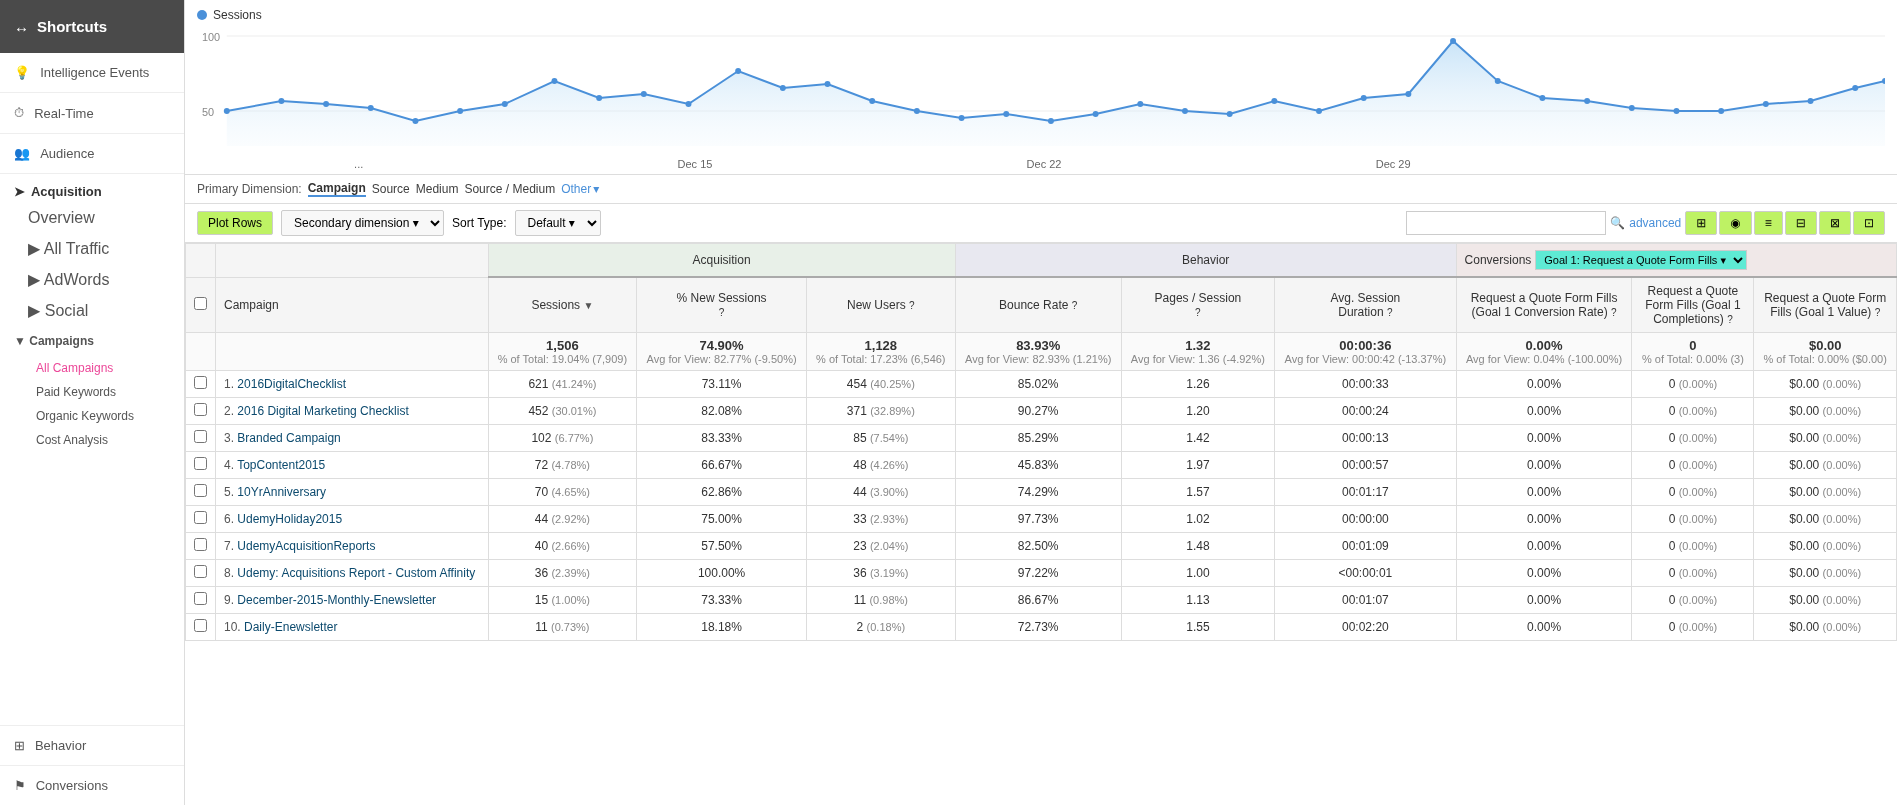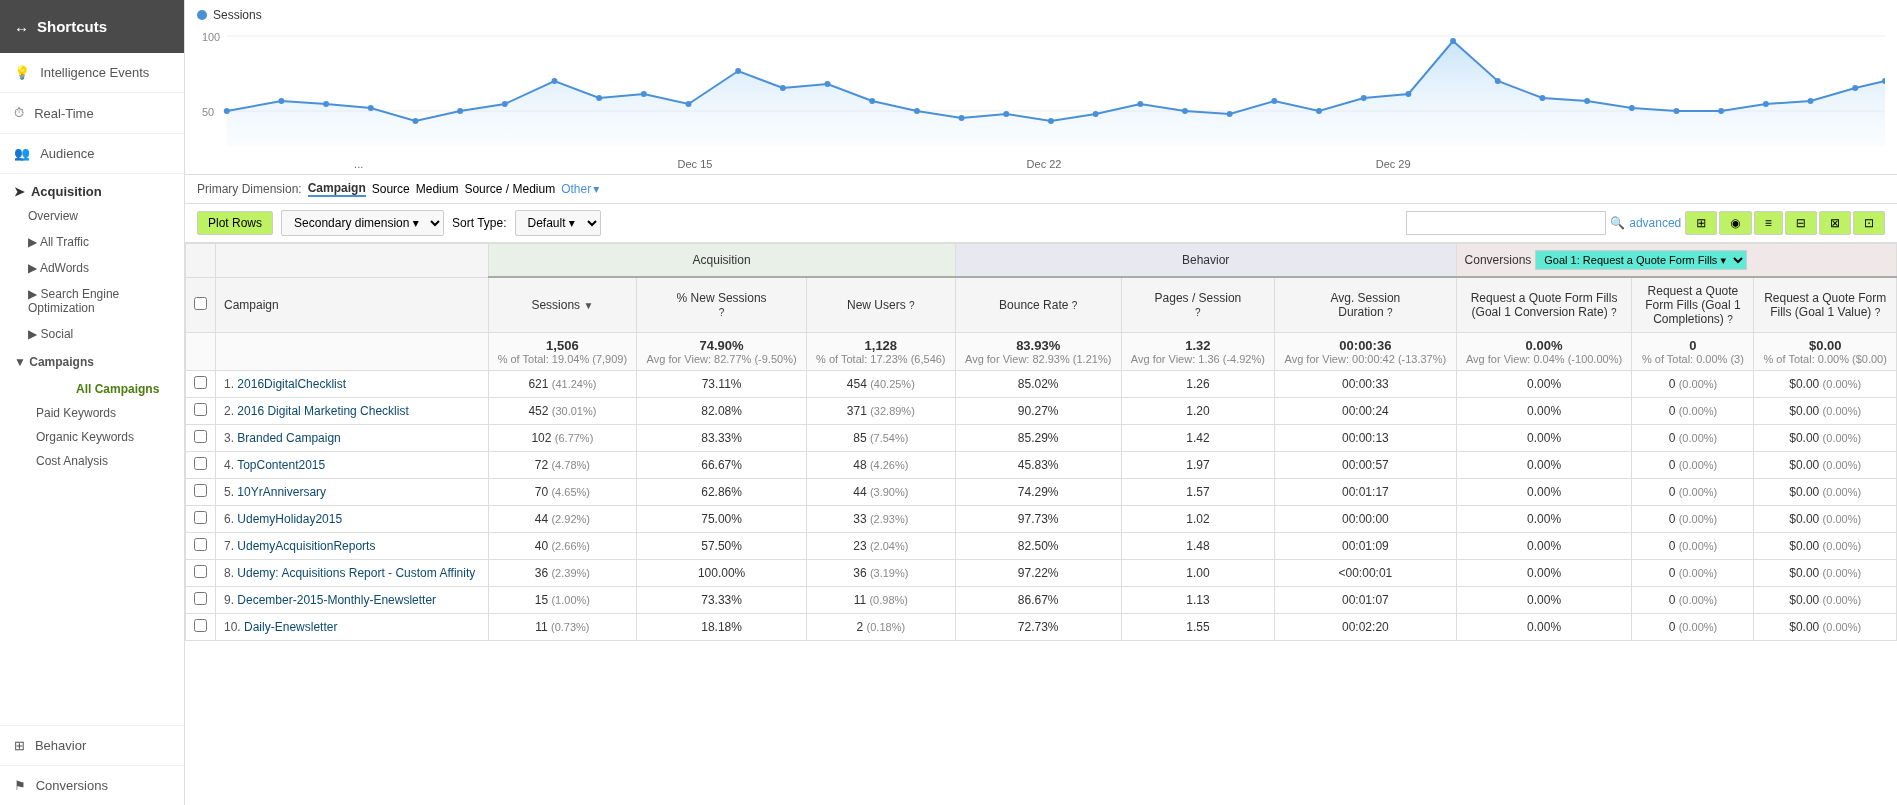--- a/index.html
+++ b/index.html
@@ -42,37 +42,37 @@
       font-size: 13px;
       font-weight: bold;
       cursor: pointer;
       display: flex;
       align-items: center;
       gap: 6px;
     }
     .sidebar-sub-item {
       padding: 6px 14px 6px 28px;
       color: #555;
-      font-size: 12px;
+      font-size: 16px;
       cursor: pointer;
     }
     .sidebar-campaigns-header {
       padding: 8px 14px;
       color: #555;
       font-size: 12px;
       font-weight: bold;
       cursor: pointer;
     }
     .sidebar-campaigns-sub {
       padding: 5px 14px 5px 36px;
       color: #555;
       font-size: 12px;
       cursor: pointer;
     }
-    .sidebar-campaigns-sub.active { font-weight: bold; color: #4d7c0f; margin-left: 40px; }
+    .sidebar-campaigns-sub.active { font-weight: normal; color: #ec4899; }
     .sidebar-bottom-item {
       padding: 12px 14px;
       display: flex;
       align-items: center;
       gap: 10px;
       color: #555;
       cursor: pointer;
       font-size: 13px;
       border-top: 1px solid #eee;
     }
@@ -123,21 +123,21 @@
     
     .dimension-bar {
       padding: 6px 12px;
       border-bottom: 1px solid #ddd;
       display: flex;
       align-items: center;
       gap: 6px;
       font-size: 12px;
     }
     .dim-label { color: #555; }
-    .dim-link { color: #000000; cursor: pointer; text-decoration: none; }
+    .dim-link { color: #404040; cursor: pointer; text-decoration: none; }
     .dim-link.active { color: #333; font-weight: bold; border-bottom: 2px solid #4a90d9; }
     .dim-other { color: #4a90d9; cursor: pointer; display: flex; align-items: center; gap: 2px; }
 
     
     .toolbar {
       padding: 6px 12px;
       border-bottom: 1px solid #ddd;
       display: flex;
       align-items: center;
       gap: 8px;
@@ -256,21 +256,20 @@
     <span>👥</span>
     <span>Audience</span>
   </div>
   <div class="sidebar-section">
     <span>➤</span>
     <span>Acquisition</span>
   </div>
   <div class="sidebar-sub-item">Overview</div>
   <div class="sidebar-sub-item">▶ All Traffic</div>
   <div class="sidebar-sub-item">▶ AdWords</div>
-  <div class="sidebar-sub-item">▶ Search Engine Optimization</div>
   <div class="sidebar-sub-item">▶ Social</div>
   <div class="sidebar-campaigns-header">▼ Campaigns</div>
   <div class="sidebar-campaigns-sub active">All Campaigns</div>
   <div class="sidebar-campaigns-sub">Paid Keywords</div>
   <div class="sidebar-campaigns-sub">Organic Keywords</div>
   <div class="sidebar-campaigns-sub">Cost Analysis</div>
   <div style="flex:1"></div>
   <div class="sidebar-bottom-item">
     <span>⊞</span>
     <span>Behavior</span>

